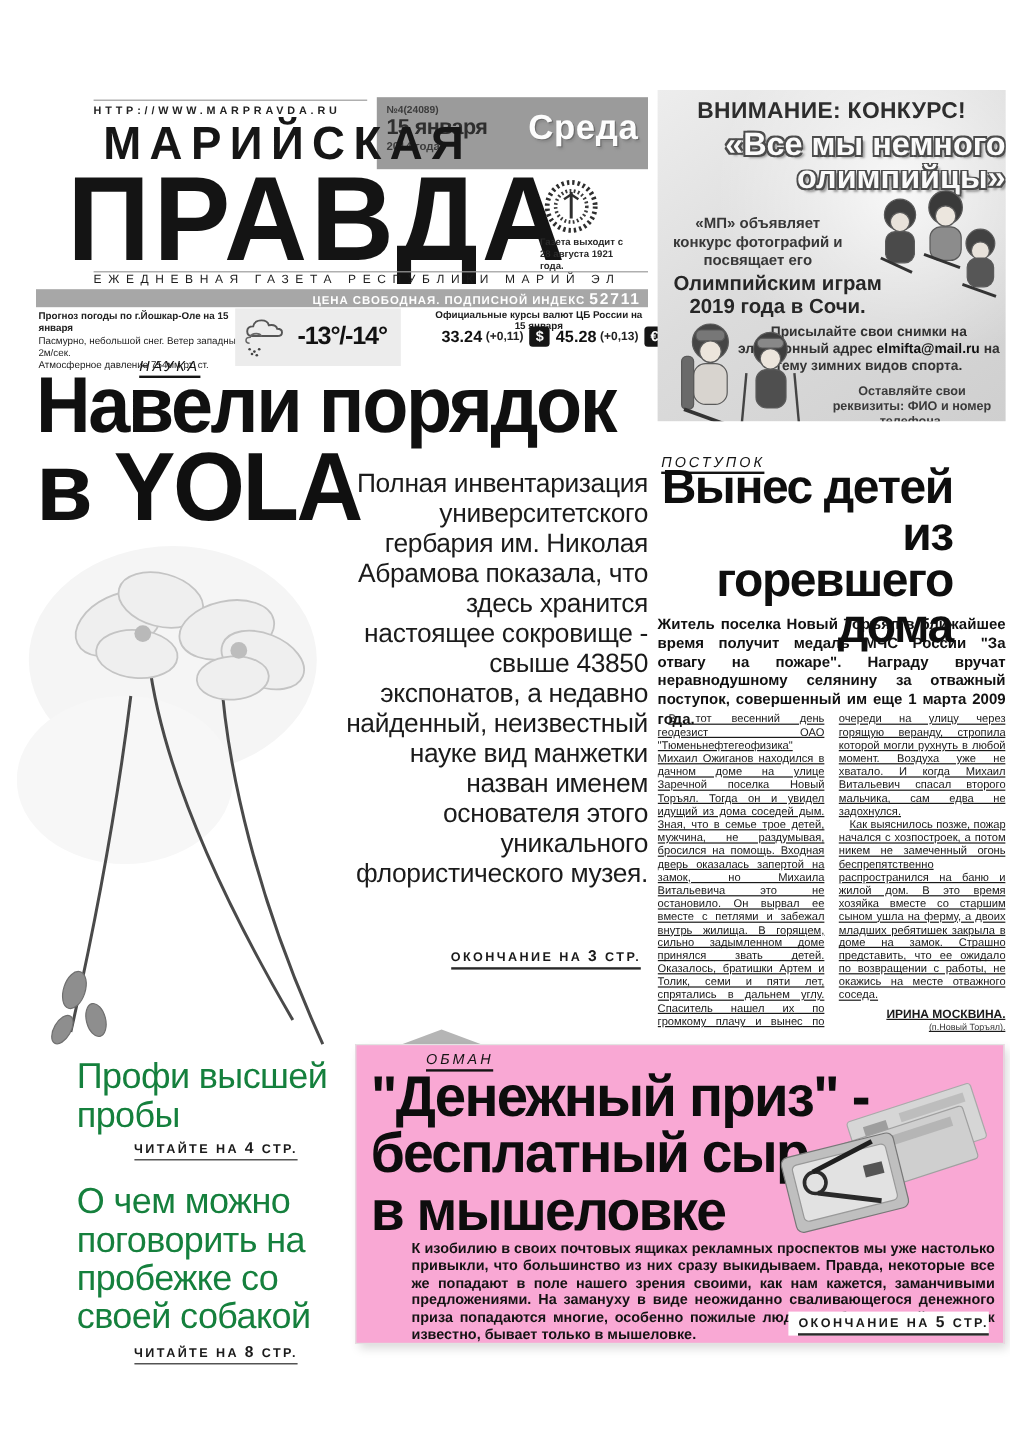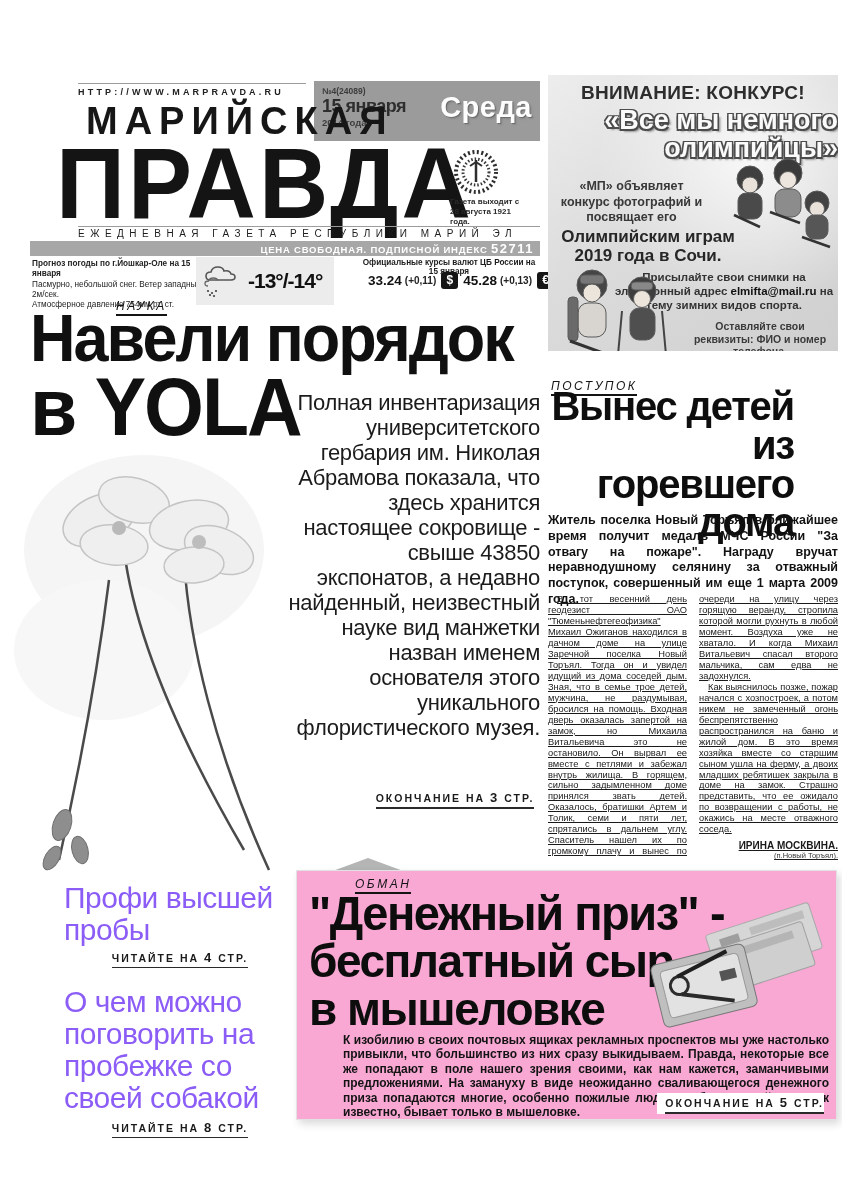--- a/index.html
+++ b/index.html
@@ -130,21 +130,21 @@
   .res-body {
     position:absolute; left:548px; top:594px; width:290px; height:276px; overflow:hidden;
     column-count:2; column-gap:12px;
     font-size:9.3px; line-height:1.18; text-align:justify; color:#1a1a1a;text-decoration:underline;
   }
   .res-body p { text-indent:9px; }
   .res-author { text-align:right; font-size:10px; font-weight:bold; margin-top:5px; }
   .res-loc { text-align:right; font-size:7.5px; color:#333; }
 
   
-  .teaser-title { position:absolute; left:64px; width:232px; font-size:30px; line-height:1.07; color:#8b5cf6; letter-spacing:-0.5px; }
+  .teaser-title { position:absolute; left:64px; width:232px; font-size:30px; line-height:1.07; color:#15803d; letter-spacing:-0.5px; }
 
   
   .scambox {
     position:absolute; left:296px; top:870px; width:541px; height:250px;
     background:#f9a8d4; border:1px solid #e2e2e2; box-shadow:3px 4px 8px rgba(0,0,0,0.15);
   }
   .scam-h { position:absolute; left:12px; width:520px; font-weight:bold; letter-spacing:-1.5px;
     color:#0d0d0d; transform:scaleY(1.02); transform-origin:left top; white-space:nowrap; }
   .scam-lead {
     position:absolute; left:46px; top:162px; width:486px;

